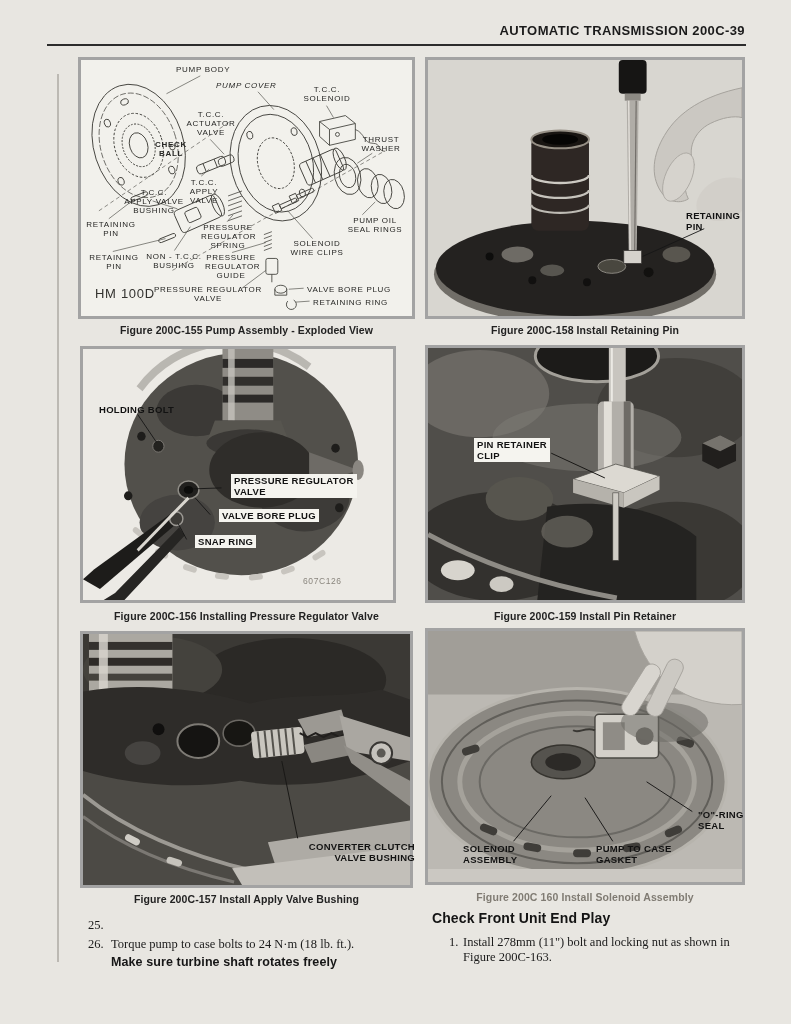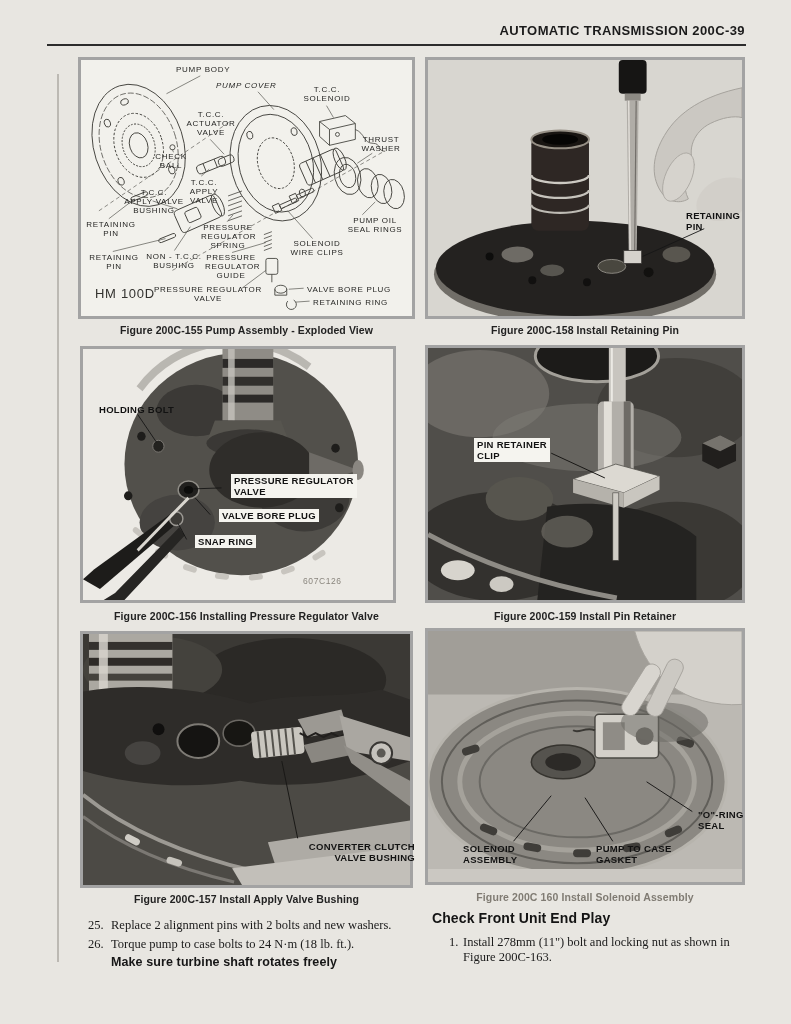--- a/index.html
+++ b/index.html
@@ -144,21 +144,21 @@
     </svg>
     <div class="dlab nowrap" style="left:95px; top:6px;">PUMP BODY</div>
     <div class="dlab nowrap" style="left:135px; top:22px;font-style:italic;">PUMP COVER</div>
     <div class="dlab" style="left:218px; top:26px; width:56px;">T.C.C.
 SOLENOID</div>
     <div class="dlab" style="left:102px; top:51px; width:56px;">T.C.C.
 ACTUATOR
 VALVE</div>
     <div class="dlab" style="left:276px; top:76px; width:48px;">THRUST
 WASHER</div>
-    <div class="dlab" style="left:70px; top:93px; width:40px;">CHECK
+    <div class="dlab" style="left:70px; top:81px; width:40px;font-weight:bold;">CHECK
 BALL</div>
     <div class="dlab" style="left:102px; top:119px; width:42px;">T.C.C.
 APPLY
 VALVE</div>
     <div class="dlab" style="left:36px; top:129px; width:74px;">T.C.C.
 APPLY VALVE
 BUSHING</div>
     <div class="dlab" style="left:2px; top:161px; width:56px;">RETAINING
 PIN</div>
     <div class="dlab" style="left:120px; top:164px; width:54px;">PRESSURE
@@ -391,21 +391,20 @@
     <div class="plab" style="left:270px; top:178px; width:46px;">"O"-RING
 SEAL</div>
     <div class="plab" style="left:35px; top:212px; width:64px;">SOLENOID
 ASSEMBLY</div>
     <div class="plab" style="left:168px; top:212px; width:86px;">PUMP TO CASE
 GASKET</div>
   </div>
   <div class="caption faded" style="left:425px; top:891px; width:320px;">Figure 200C 160 Install Solenoid Assembly</div>
 
   <div class="note-num" style="left:88px; top:918px;">25.</div>
-  <div class="note-text" style="left:111px; top:918px; width:310px;">Replace 2 alignment pins with 2 bolts and new washers.</div>
   <div class="note-num" style="left:88px; top:937px;">26.</div>
   <div class="note-text" style="left:111px; top:937px; width:310px;">Torque pump to case bolts to 24 N·m (18 lb. ft.).</div>
   <div class="note-bold" style="left:111px; top:955px;">Make sure turbine shaft rotates freely</div>
 
   <div class="section-heading" style="left:432px; top:910px;">Check Front Unit End Play</div>
   <div class="note-num" style="left:449px; top:935px;">1.</div>
   <div class="note-text" style="left:463px; top:935px; width:288px;">Install 278mm (11") bolt and locking nut as shown in Figure 200C-163.</div>
 </div>
 
 </body></html>

